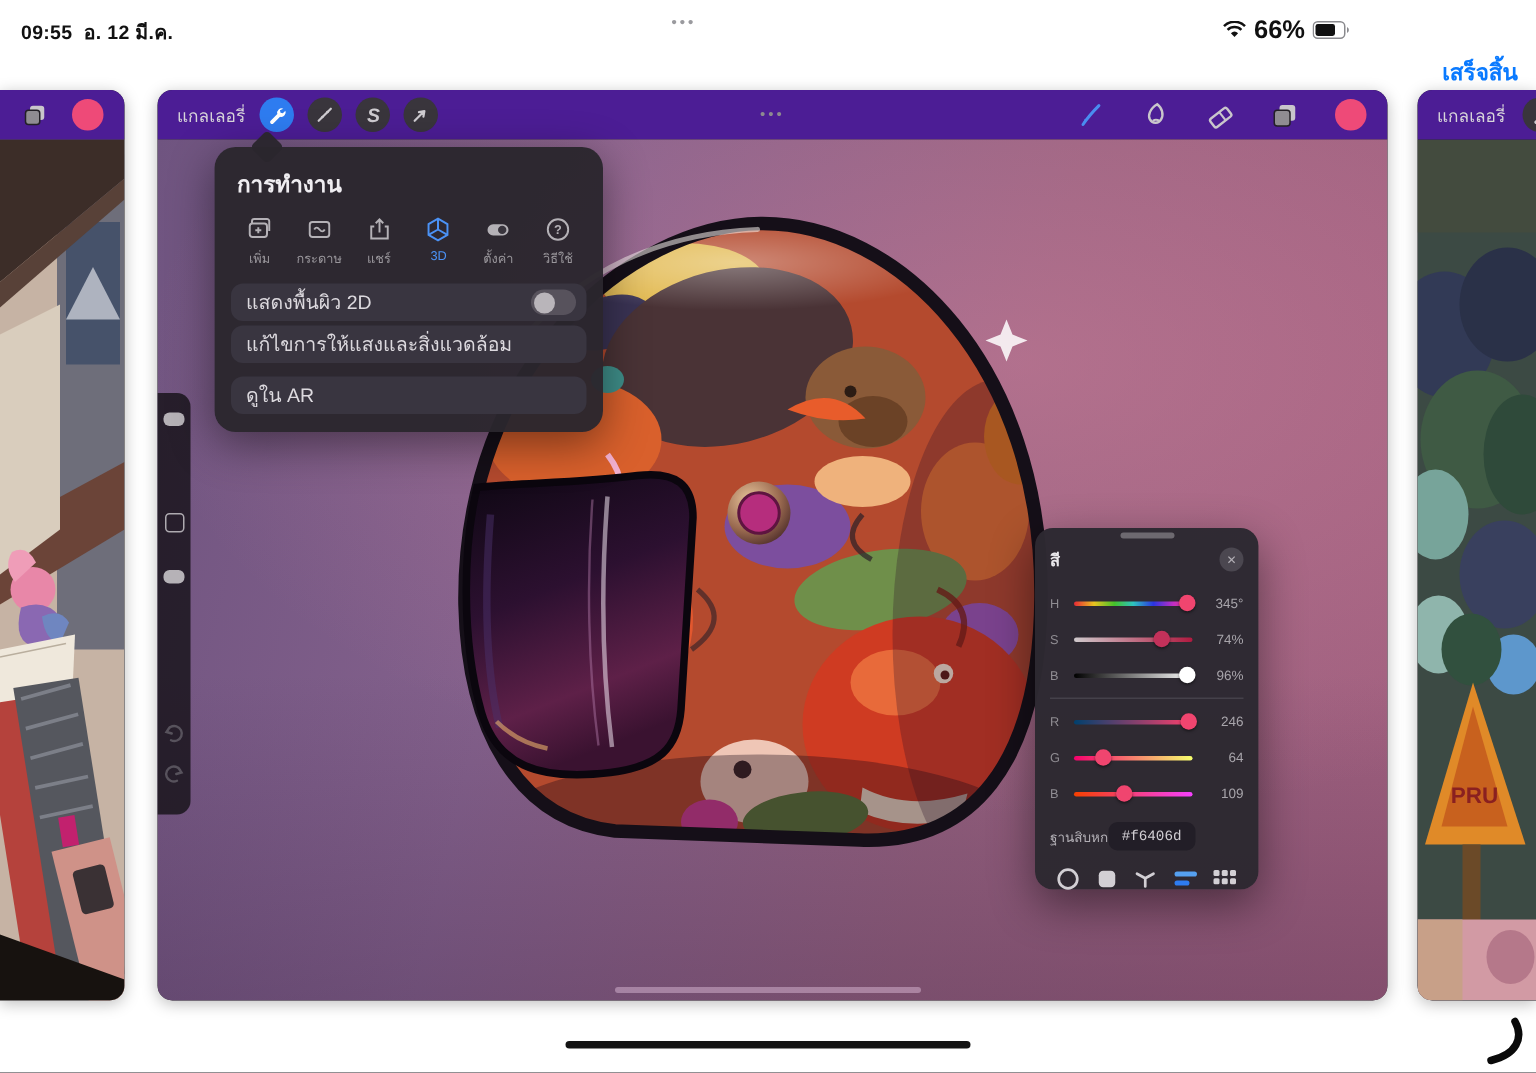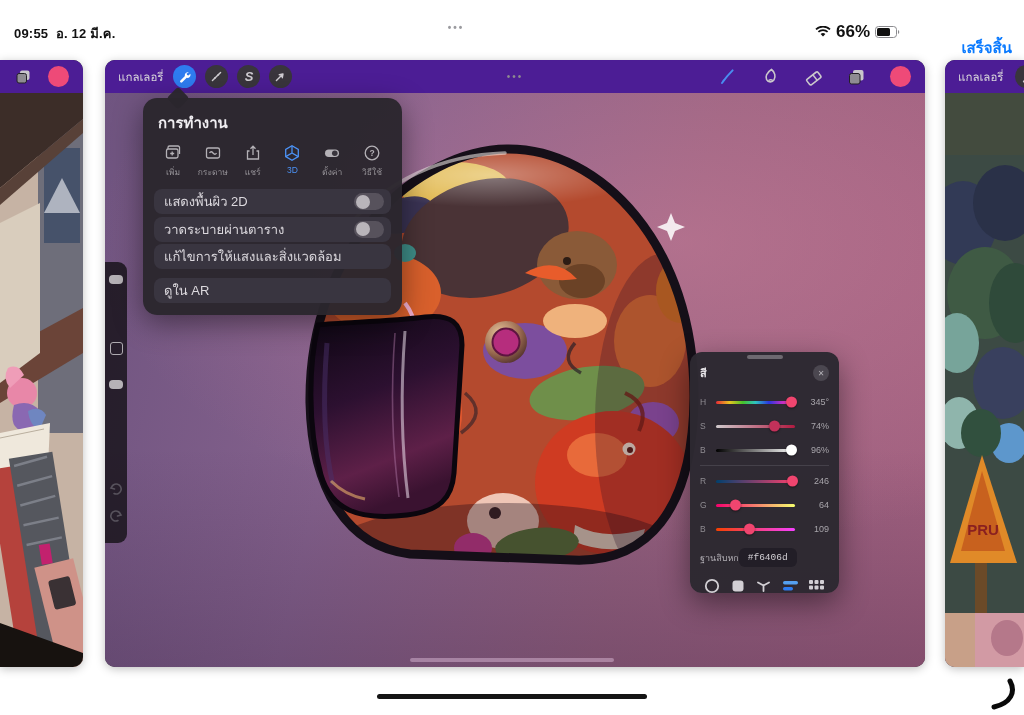--- a/index.html
+++ b/index.html
@@ -1,20 +1,20 @@
 <!DOCTYPE html>
 <html><head>
 <meta charset="utf-8">
 <style>
   html,body{margin:0;padding:0;}
   body{width:1024px;height:715px;position:relative;background:#fff;overflow:hidden;
        font-family:"Liberation Sans","DejaVu Sans",sans-serif;-webkit-font-smoothing:antialiased;}
 
   
-  .statusbar{position:absolute;left:0;top:16px;width:912px;height:28px;color:#111;font-size:13px;font-weight:700;}
+  .statusbar{position:absolute;left:0;top:4px;width:912px;height:28px;color:#111;font-size:13px;font-weight:700;}
   .sb-left{position:absolute;left:14px;top:7px;letter-spacing:.2px;}
   .sb-dots{position:absolute;left:0;right:0;top:6px;text-align:center;color:#9a9a9e;font-size:10px;letter-spacing:2px;}
   .sb-right{position:absolute;right:12px;top:6px;display:flex;align-items:center;gap:5px;}
   .sb-right .pct{font-size:17px;font-weight:700;}
   .done-btn{position:absolute;right:12px;top:36px;color:#0a7aff;font-size:15px;font-weight:700;}
 
   
   .win{position:absolute;top:60px;height:607px;background:#232026;overflow:hidden;
        box-shadow:0 2px 10px rgba(0,0,0,.25);}
   .topbar{height:33px;background:#4c1d95;display:flex;align-items:center;position:relative;}
@@ -345,26 +345,20 @@
           <span class="lbl">วิธีใช้</span>
         </div>
       </div>
       <div class="menu-row">
         <span class="rl">แสดงพื้นผิว 2D</span>
         <div class="toggle">
             <div class="tk"></div>
           </div>
       </div>
       <div class="menu-row">
-        <span class="rl">วาดระบายผ่านตาราง</span>
-        <div class="toggle">
-            <div class="tk"></div>
-          </div>
-      </div>
-      <div class="menu-row">
         <span class="rl">แก้ไขการให้แสงและสิ่งแวดล้อม</span>
       </div>
       <div class="menu-row ar">
         <span class="rl">ดูใน AR</span>
       </div>
     </div>
 
     <div class="cpanel">
       <div class="cp-grab"></div>
       <div class="cp-head">

